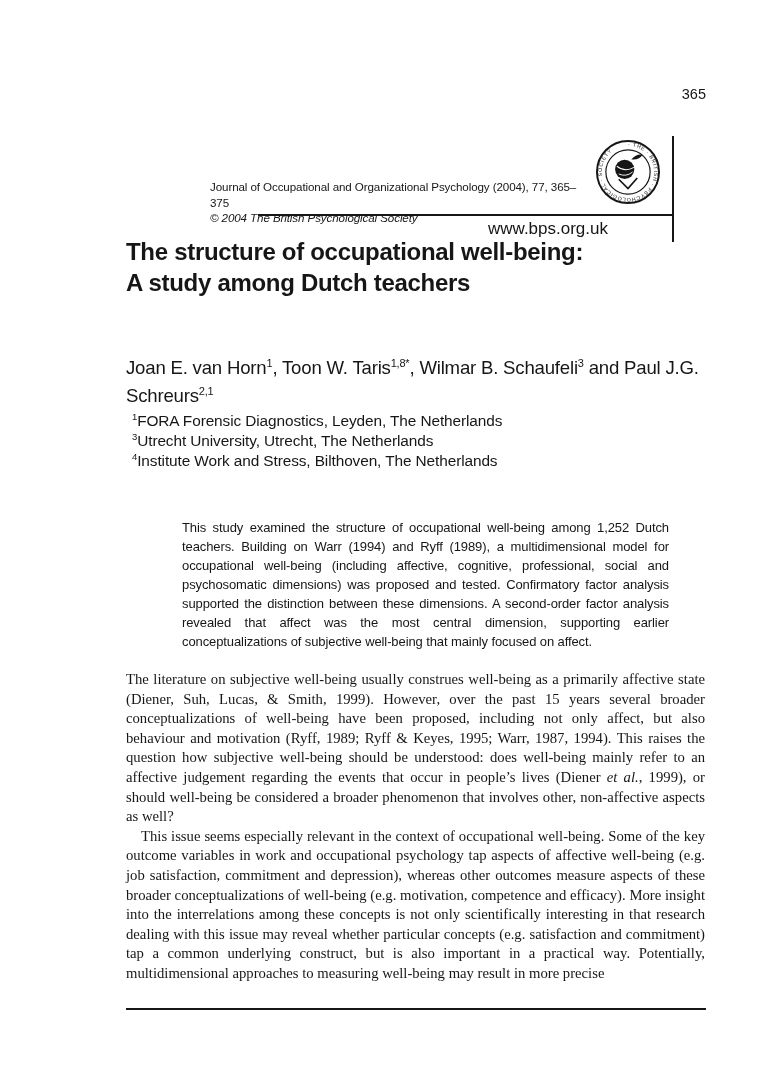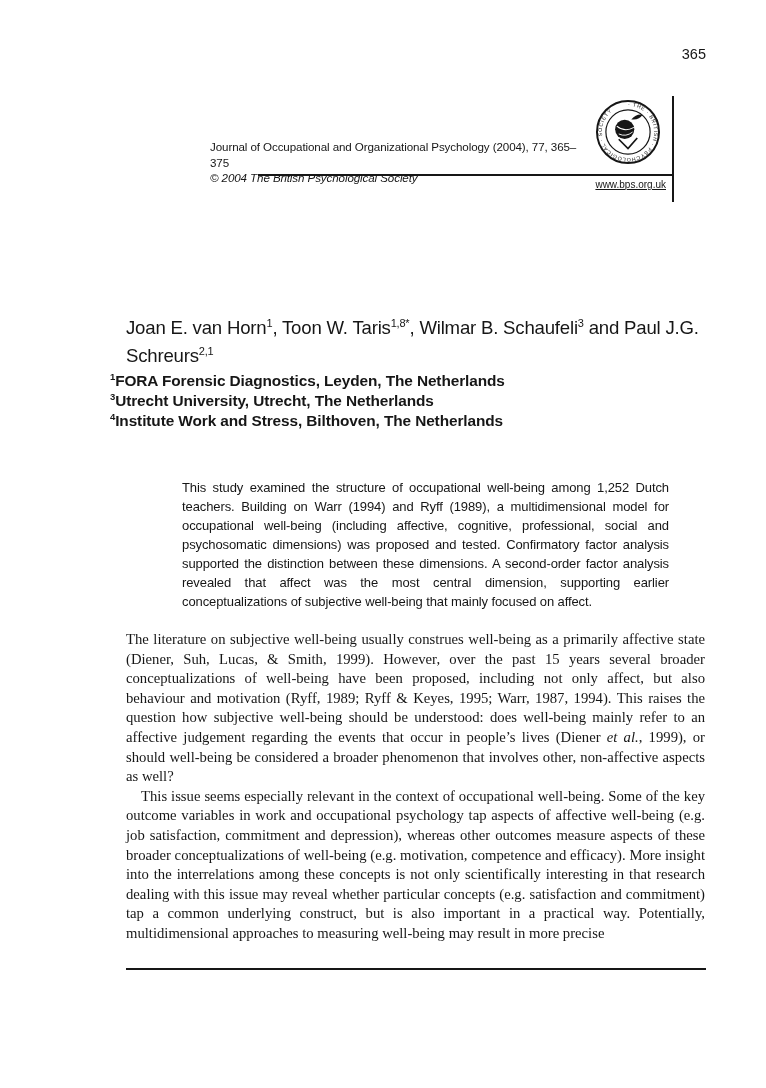--- a/index.html
+++ b/index.html
@@ -6,21 +6,21 @@
   .page {
     position: relative;
     width: 766px;
     height: 1088px;
     margin: 0 auto;
     background: #ffffff;
     color: #161616;
     font-family: "Liberation Sans", sans-serif;
     overflow: hidden;
   }
-  .abs { position: absolute; }
+  .abs { position: absolute; margin-top: 40px; }
 
   .page-number {
     top: 46px; left: 664px; width: 42px;
     font-size: 14.5px; text-align: right;
   }
 
   .mast-text {
     top: 139px; left: 210px; width: 380px;
     text-align: left; font-size: 11.6px; line-height: 15.5px;
     letter-spacing: -0.1px;
@@ -28,39 +28,39 @@
   .mast-copyright { font-style: italic; }
 
   .seal { top: 99px; left: 595px; width: 66px; height: 66px; }
   .seal svg { width: 100%; height: 100%; display: block; }
 
   .vrule { left: 672px; top: 96px; width: 2px; height: 106px; background: #161616; }
   .hrule { left: 258px; top: 174px; width: 414px; height: 2px; background: #161616; }
 
   .website {
     top: 179px; left: 430px; width: 236px;
-    text-align: right; font-size: 10px; text-decoration: underline;
+    text-align: center; font-size: 17px;
   }
 
   .title {
     top: 236px; left: 126px; width: 600px; margin: 0;
     font-size: 24px; font-weight: bold; line-height: 31px;
     letter-spacing: -0.3px;
   }
   .title span { display: block; }
 
   .authors {
     top: 314px; left: 126px; width: 614px;
     font-size: 18.6px; line-height: 27.5px; letter-spacing: -0.2px;
   }
   .authors sup { font-size: 11px; line-height: 0; }
 
   .affiliations {
-    top: 371px; left: 110px; width: 600px;
-    font-size: 15.4px; line-height: 20px; letter-spacing: -0.1px; font-weight: bold;
+    top: 371px; left: 132px; width: 600px;
+    font-size: 15.4px; line-height: 20px; letter-spacing: -0.1px;
   }
   .affiliations sup { font-size: 9.5px; line-height: 0; }
 
   .abstract {
     top: 478px; left: 182px; width: 487px;
     font-size: 13px; line-height: 19px;
     text-align: justify; letter-spacing: -0.1px;
   }
 
   .body-text {
@@ -106,20 +106,24 @@
       <path d="M55,31 q8,-9 17,-7 q-5,8.5 -17,7" fill="#161616"></path>
       <path d="M36,61 L50,75 L64,59" fill="none" stroke="#161616" stroke-width="2.6"></path>
     </svg>
   </div>
 
   <div class="abs vrule"></div>
   <div class="abs hrule"></div>
 
   <div class="abs website">www.bps.org.uk</div>
 
+  <h1 class="abs title">
+    <span>The structure of occupational well-being:</span>
+    <span>A study among Dutch teachers</span>
+  </h1>
 
   <div class="abs authors"><span class="author"><span>Joan E. van Horn</span><sup>1</sup><span>, </span></span><span class="author"><span>Toon W. Taris</span><sup>1,8*</sup><span>, </span></span><span class="author"><span>Wilmar B. Schaufeli</span><sup>3</sup><span> and </span></span><span class="author"><span>Paul J.G. Schreurs</span><sup>2,1</sup></span></div>
 
   <div class="abs affiliations">
     <div class="affil"><sup>1</sup><span>FORA Forensic Diagnostics, Leyden, The Netherlands</span></div>
     <div class="affil"><sup>3</sup><span>Utrecht University, Utrecht, The Netherlands</span></div>
     <div class="affil"><sup>4</sup><span>Institute Work and Stress, Bilthoven, The Netherlands</span></div>
   </div>
 
   <div class="abs abstract">This study examined the structure of occupational well-being among 1,252 Dutch teachers. Building on Warr (1994) and Ryff (1989), a multidimensional model for occupational well-being (including affective, cognitive, professional, social and psychosomatic dimensions) was proposed and tested. Confirmatory factor analysis supported the distinction between these dimensions. A second-order factor analysis revealed that affect was the most central dimension, supporting earlier conceptualizations of subjective well-being that mainly focused on affect.</div>

